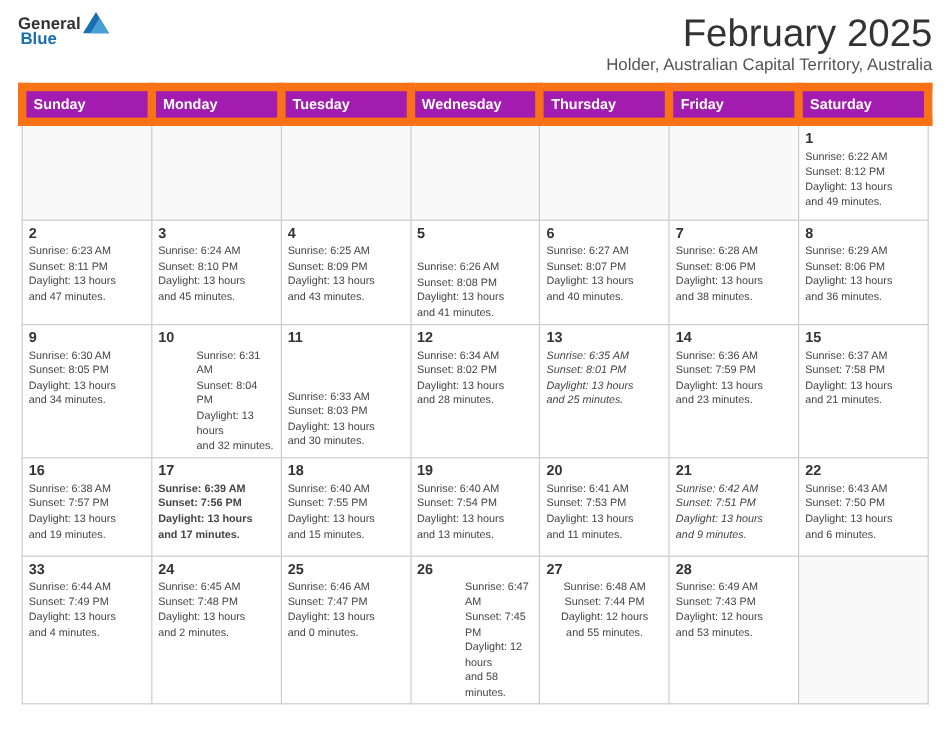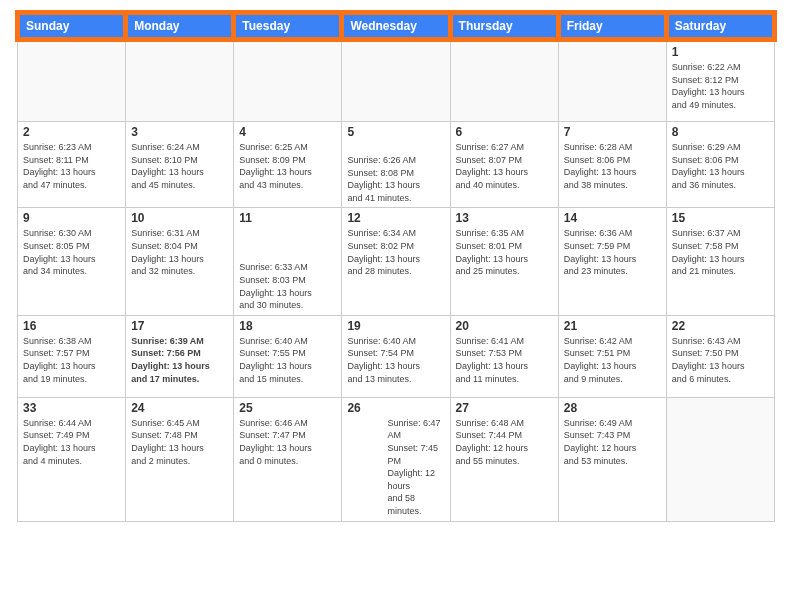--- a/index.html
+++ b/index.html
@@ -6,30 +6,48 @@
     body { width: 792px; height: 612px; font-family: Arial, sans-serif; background: #fff; overflow: hidden; }
     .page { width: 792px; height: 612px; padding: 10px 15px; }
     .header-area { display: flex; align-items: flex-start; justify-content: space-between; margin-bottom: 8px; }
     .logo { display: flex; align-items: center; }
     .logo-text-general { font-size: 14px; font-weight: bold; color: #333; }
     .logo-text-blue { font-size: 14px; font-weight: bold; color: #1a6faf; }
     .title-area { text-align: right; }
     .month-year { font-size: 32px; font-weight: 300; color: #333; line-height: 1.1; }
     .location { font-size: 14px; color: #555; }
     .calendar { width: 100%; border-collapse: collapse; table-layout: fixed; }
-    .calendar th { background: #3b82f6; color: #fff; text-align: left; padding: 4px 6px; font-size: 12px; font-weight: bold; border: 5px solid #f97316; }
+    .calendar th { background: #a21caf; color: #fff; text-align: left; padding: 4px 6px; font-size: 12px; font-weight: bold; border: 7px solid #f97316; }
     .calendar td { border: 1px solid #ccc; vertical-align: top; padding: 3px 5px; font-size: 9.5px; color: #333; height: 82px; }
     .day-num { font-size: 12px; font-weight: bold; color: #333; display: block; margin-bottom: 2px; }
     .day-info { font-size: 9px; color: #444; line-height: 1.4; }
     .empty { background: #f9f9f9; }
   </style>
 </head>
 <body>
 
 <div class="page">
+  <div class="header-area">
+    <div class="logo">
+      <div style="display:flex; flex-direction:column; align-items:flex-start;">
+        <div style="display:flex; align-items:center;">
+          <span class="logo-text-general">General</span>
+          <svg width="22" height="18" viewBox="0 0 22 18" style="margin-left:2px;">
+            <polygon points="0,18 11,0 22,18" fill="#1a6faf"></polygon>
+            <polygon points="6,18 14,5 22,18" fill="#4a9fd4"></polygon>
+          </svg>
+        </div>
+        <span class="logo-text-blue" style="margin-top:-4px; padding-left:2px;">Blue</span>
+      </div>
+    </div>
+    <div class="title-area">
+      <div class="month-year">February 2025</div>
+      <div class="location">Holder, Australian Capital Territory, Australia</div>
+    </div>
+  </div>
 
   <table class="calendar">
     <thead>
       <tr>
         <th>Sunday</th>
         <th>Monday</th>
         <th>Tuesday</th>
         <th>Wednesday</th>
         <th>Thursday</th>
         <th>Friday</th>
@@ -106,42 +124,42 @@
         <tr>
           <td>
             <span class="day-num">9</span>
             <div class="day-info" style="white-space: pre-line;">Sunrise: 6:30 AM
 Sunset: 8:05 PM
 Daylight: 13 hours
 and 34 minutes.</div>
           </td>
           <td>
             <span class="day-num">10</span>
-            <div class="day-info" style="white-space: pre-line;">Sunrise: 6:31 AM
+            <div class="day-info" style="white-space: pre-line; margin-left: 32px;">Sunrise: 6:31 AM
 Sunset: 8:04 PM
 Daylight: 13 hours
 and 32 minutes.</div>
           </td>
           <td>
             <span class="day-num">11</span>
             <div class="day-info" style="white-space: pre-line; margin-top: 36px;">Sunrise: 6:33 AM
 Sunset: 8:03 PM
 Daylight: 13 hours
 and 30 minutes.</div>
           </td>
           <td>
             <span class="day-num">12</span>
             <div class="day-info" style="white-space: pre-line;">Sunrise: 6:34 AM
 Sunset: 8:02 PM
 Daylight: 13 hours
 and 28 minutes.</div>
           </td>
           <td>
             <span class="day-num">13</span>
-            <div class="day-info" style="white-space: pre-line;">Sunrise: 6:35 AM
+            <div class="day-info" style="white-space: pre-line; font-style: italic;">Sunrise: 6:35 AM
 Sunset: 8:01 PM
 Daylight: 13 hours
 and 25 minutes.</div>
           </td>
           <td>
             <span class="day-num">14</span>
             <div class="day-info" style="white-space: pre-line;">Sunrise: 6:36 AM
 Sunset: 7:59 PM
 Daylight: 13 hours
 and 23 minutes.</div>
@@ -185,21 +203,21 @@
           </td>
           <td>
             <span class="day-num">20</span>
             <div class="day-info" style="white-space: pre-line;">Sunrise: 6:41 AM
 Sunset: 7:53 PM
 Daylight: 13 hours
 and 11 minutes.</div>
           </td>
           <td>
             <span class="day-num">21</span>
-            <div class="day-info" style="white-space: pre-line;">Sunrise: 6:42 AM
+            <div class="day-info" style="white-space: pre-line; font-style: italic;">Sunrise: 6:42 AM
 Sunset: 7:51 PM
 Daylight: 13 hours
 and 9 minutes.</div>
           </td>
           <td>
             <span class="day-num">22</span>
             <div class="day-info" style="white-space: pre-line;">Sunrise: 6:43 AM
 Sunset: 7:50 PM
 Daylight: 13 hours
 and 6 minutes.</div>
@@ -229,21 +247,21 @@
           </td>
           <td>
             <span class="day-num">26</span>
             <div class="day-info" style="white-space: pre-line; margin-left: 40px;">Sunrise: 6:47 AM
 Sunset: 7:45 PM
 Daylight: 12 hours
 and 58 minutes.</div>
           </td>
           <td>
             <span class="day-num">27</span>
-            <div class="day-info" style="white-space: pre-line;">Sunrise: 6:48 AM
+            <div class="day-info" style="white-space: pre-line; text-align: center;">Sunrise: 6:48 AM
 Sunset: 7:44 PM
 Daylight: 12 hours
 and 55 minutes.</div>
           </td>
           <td>
             <span class="day-num">28</span>
             <div class="day-info" style="white-space: pre-line;">Sunrise: 6:49 AM
 Sunset: 7:43 PM
 Daylight: 12 hours
 and 53 minutes.</div>

